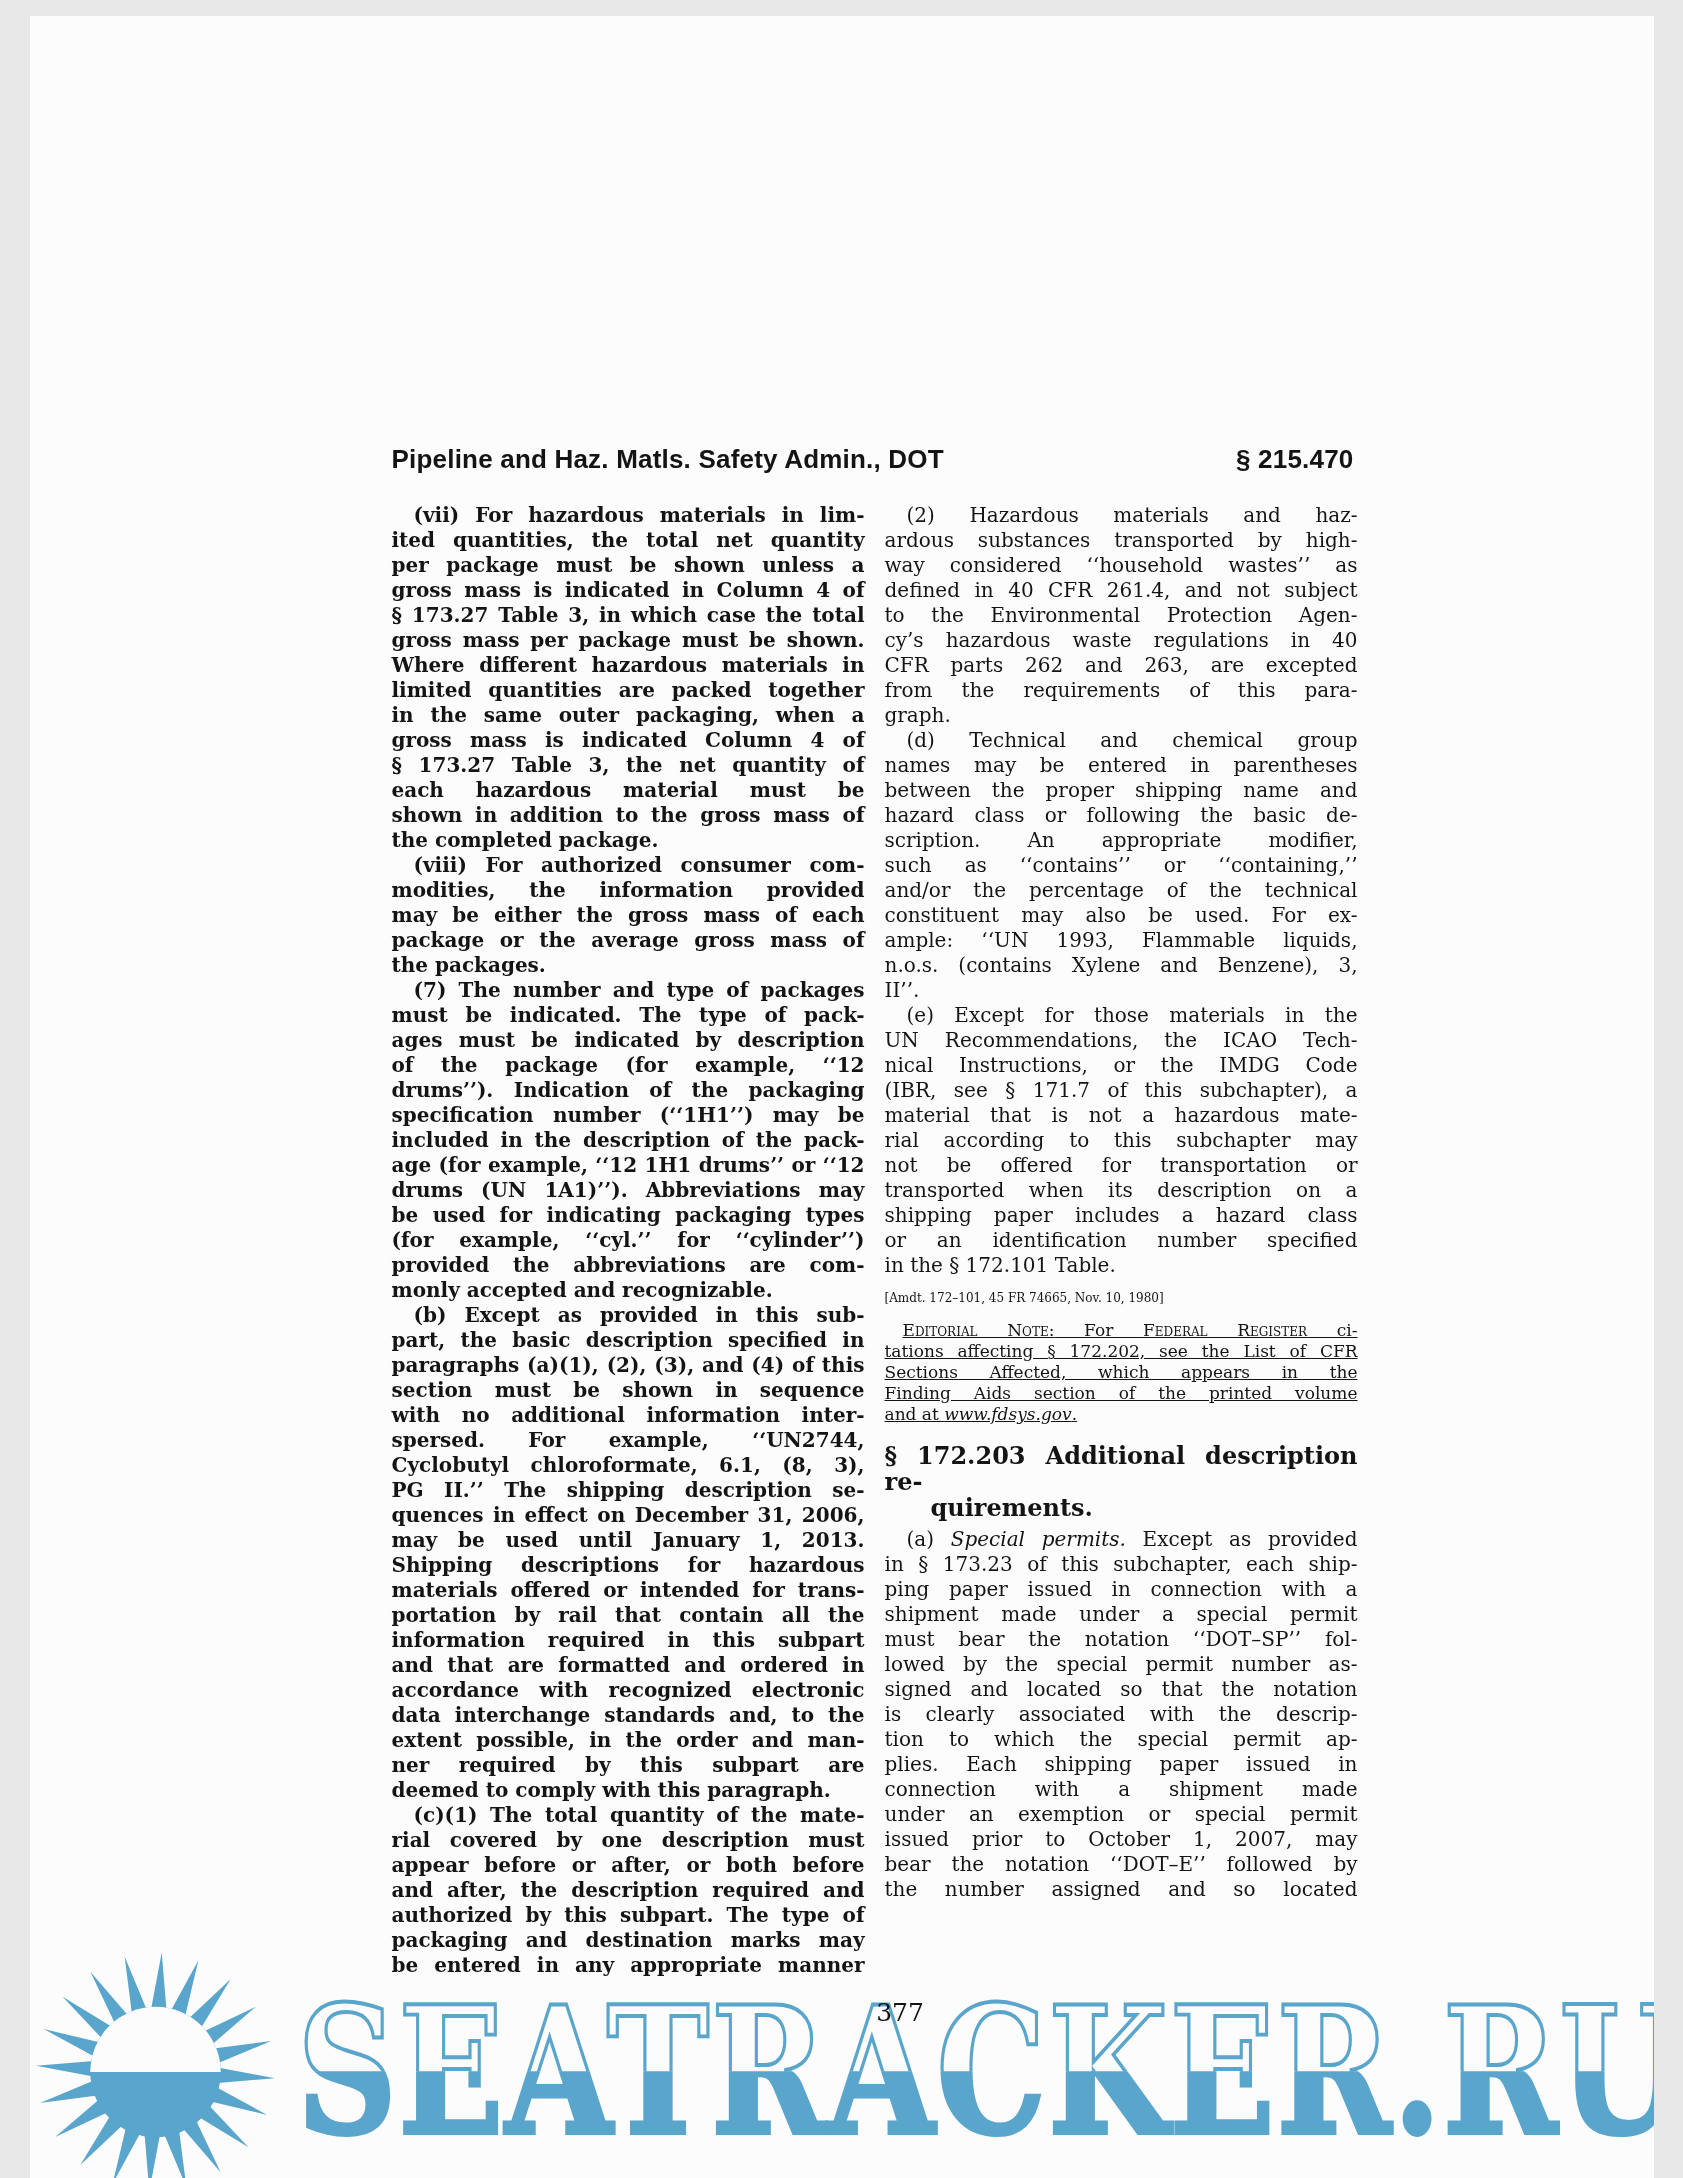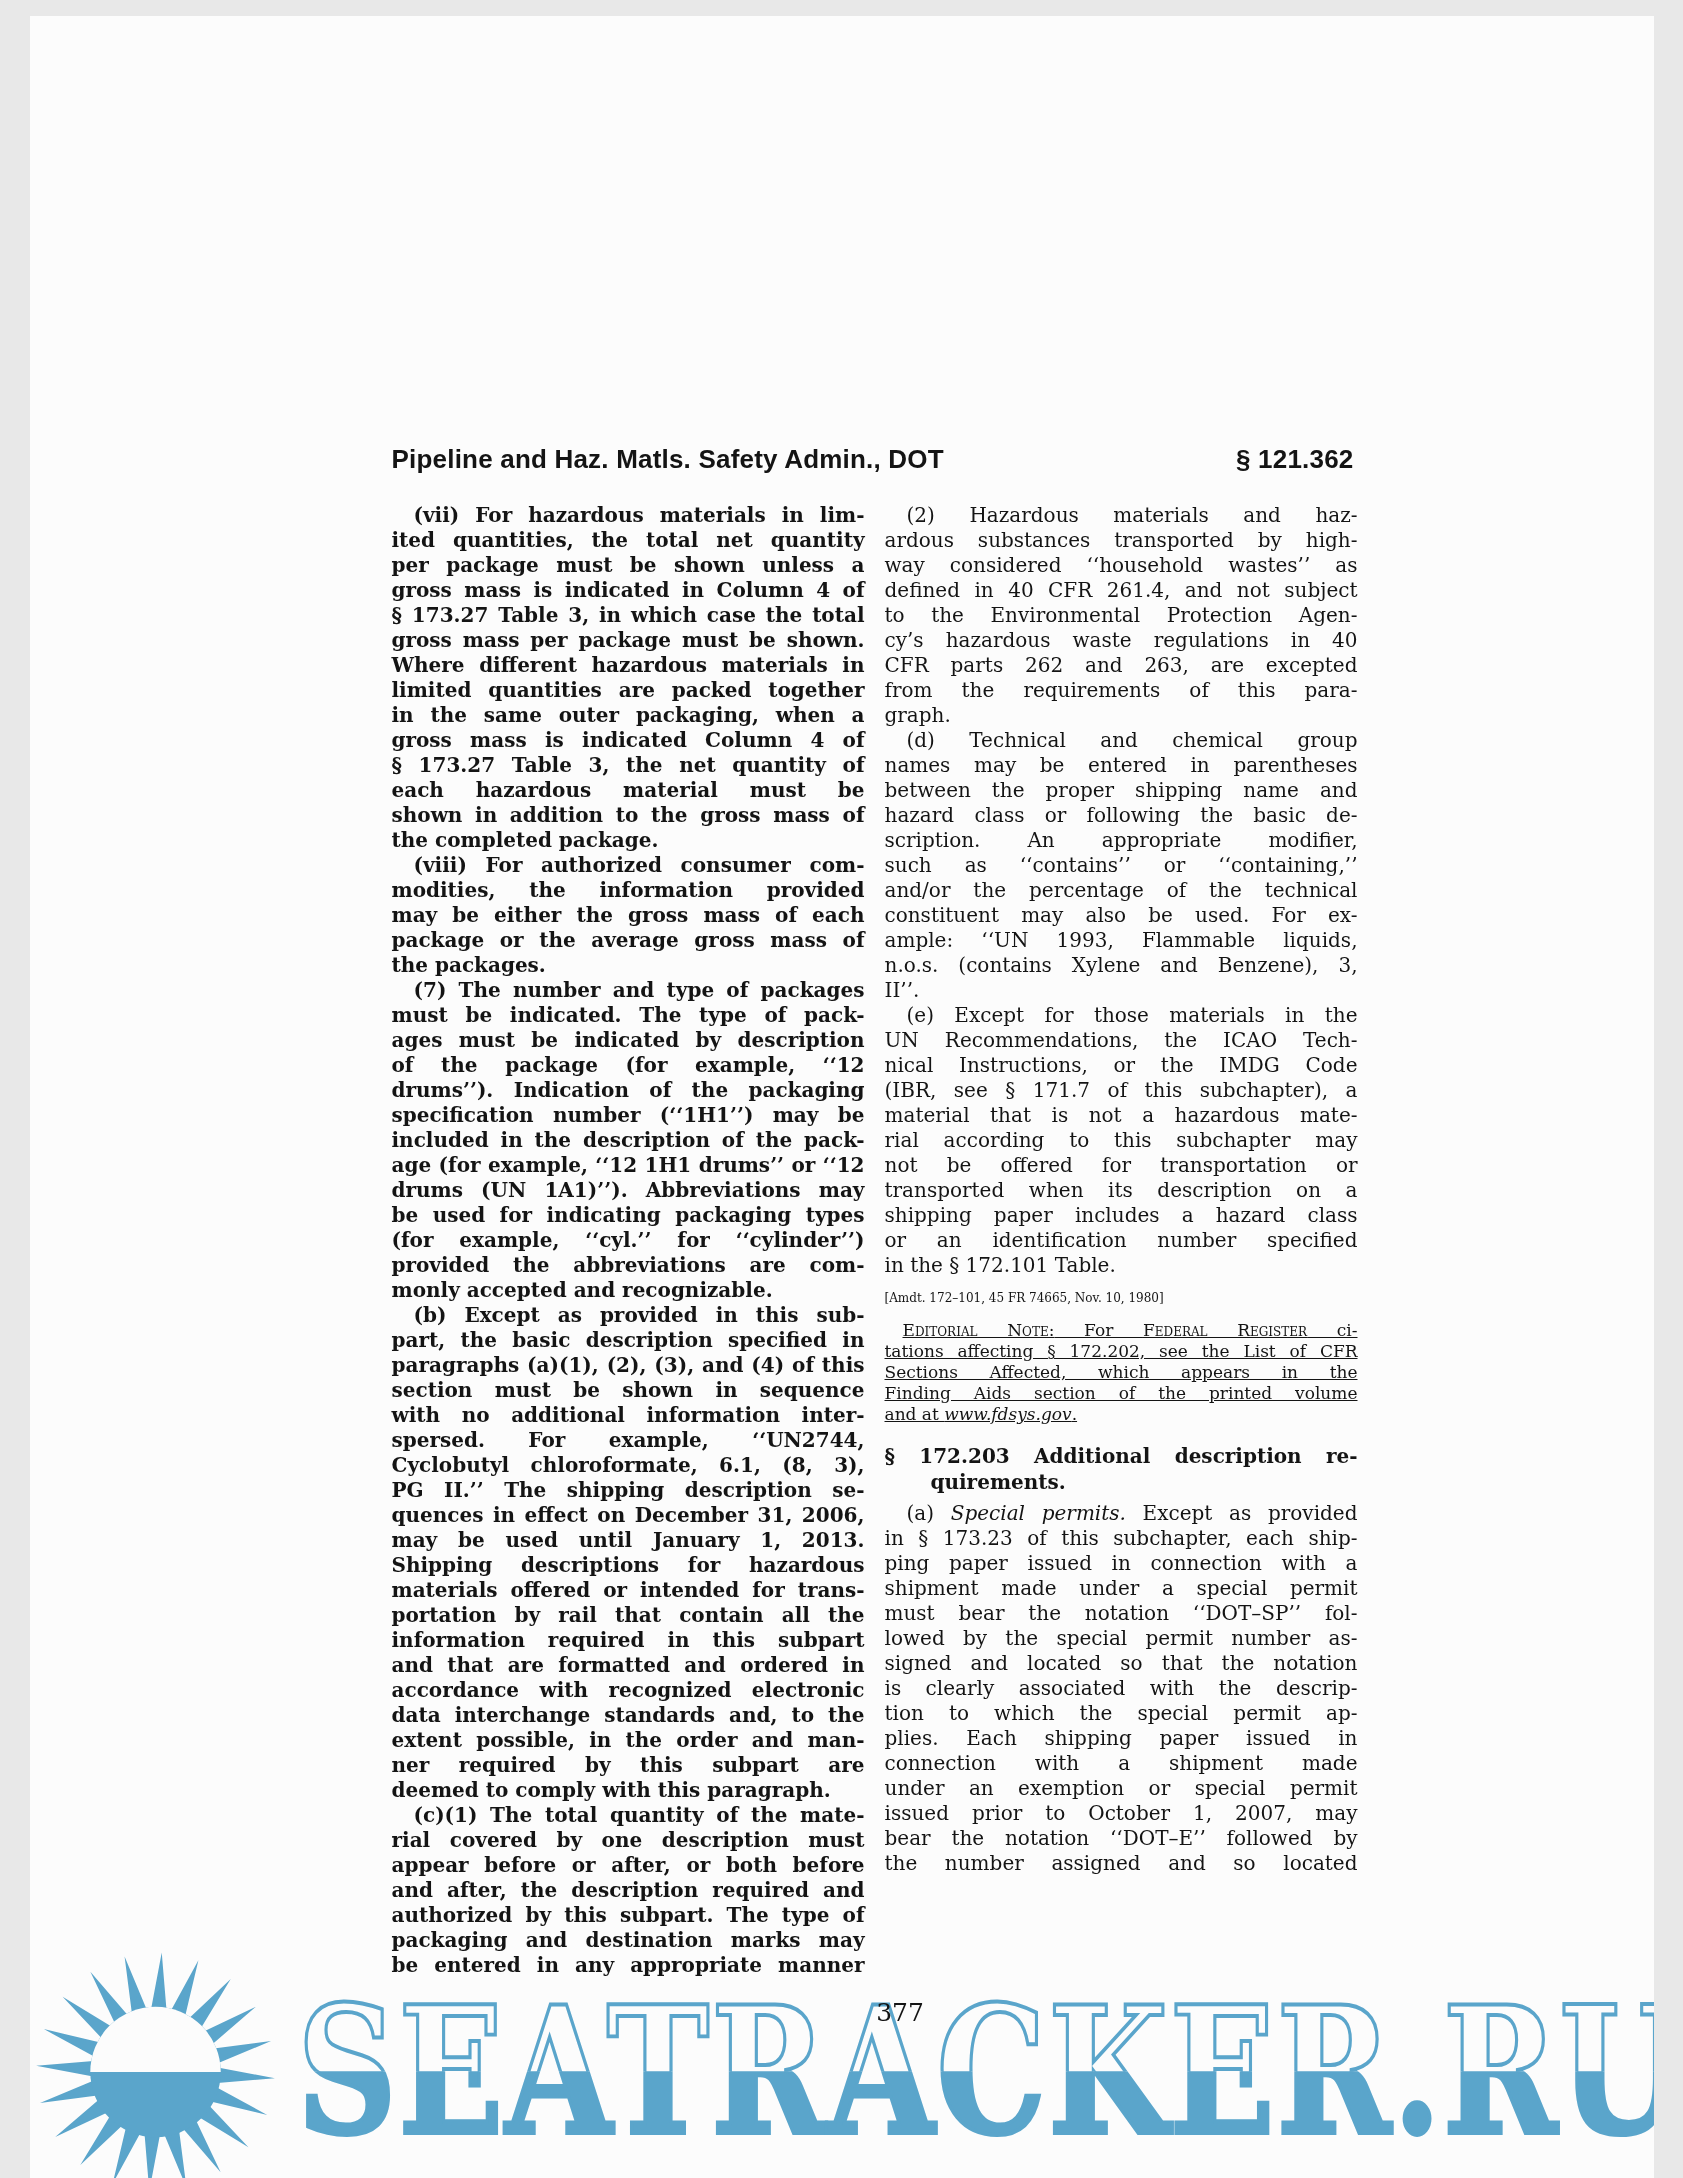--- a/index.html
+++ b/index.html
@@ -26,21 +26,21 @@
   .col-right{ left:855px; }
   .ln{ text-align:justify; text-align-last:justify; white-space:normal; }
   .ln.fin{ text-align-last:left; }
   .ln.ind{ text-indent:22px; }
   .it{ font-style:italic; }
   .sc{ font-variant:small-caps; }
   .para.citation{ font-size:12px; line-height:24px; margin-top:8px; }
   .para.citation .ln{ text-align-last:left; }
   .para.note{ font-size:17px; line-height:21px; margin-top:10px;text-decoration:underline; }
   .para.note .ln.ind{ text-indent:18px; }
-  .para.heading{ font-weight:700; font-size:20px; line-height:26px; margin:18px 0 6px 0; }
+  .para.heading{ font-weight:700; font-size:24px; line-height:26px; margin:18px 0 6px 0; }
   .para.heading .ln.hang{ text-indent:46px; }
   
   .folio{
     position:absolute; left:826px; top:1982px; width:89px; text-align:center;
     font-size:25px; z-index:6;
   }
   
   .wm-sun{ position:absolute; left:0; top:1931px; z-index:3; }
   .wm-text{ position:absolute; left:262px; top:1970px; z-index:3; }
   .wm-text text{
@@ -48,21 +48,21 @@
     font-size:178px; letter-spacing:2px;
   }
 </style>
 </head>
 <body>
 
 <div class="page">
 
   <div class="hdr">
     <span>Pipeline and Haz. Matls. Safety Admin., DOT</span>
-    <span>§ 121.362</span>
+    <span>§ 215.470</span>
   </div>
 
   <div class="col col-left" id="col-left">
       <div class="para body">
         <div class="ln ind"><span>(vii) For hazardous materials in lim-</span></div>
         <div class="ln"><span>ited quantities, the total net quantity</span></div>
         <div class="ln"><span>per package must be shown unless a</span></div>
         <div class="ln"><span>gross mass is indicated in Column 4 of</span></div>
         <div class="ln"><span>§ 173.27 Table 3, in which case the total</span></div>
         <div class="ln"><span>gross mass per package must be shown.</span></div>

